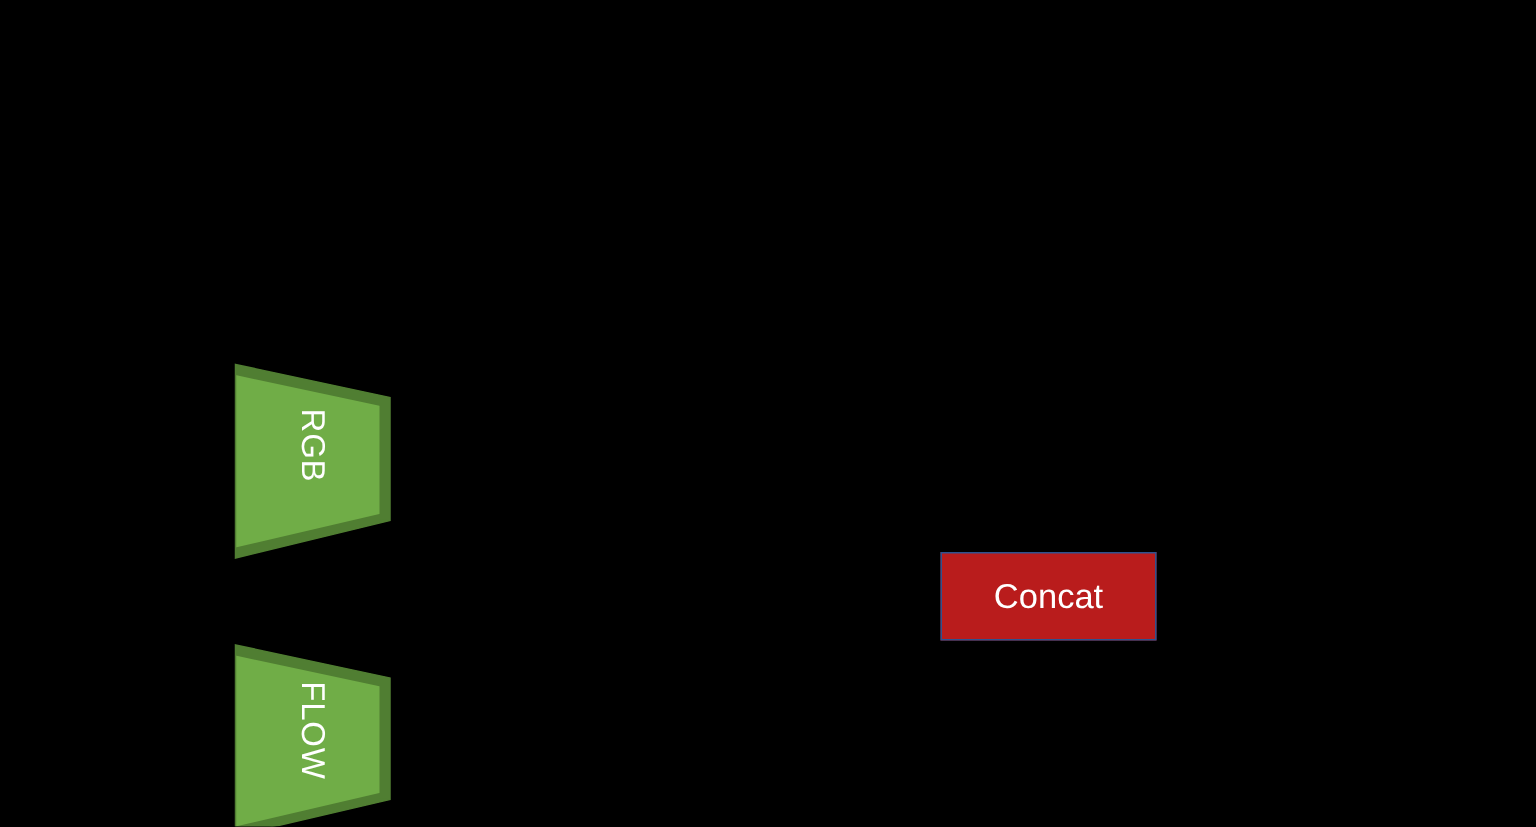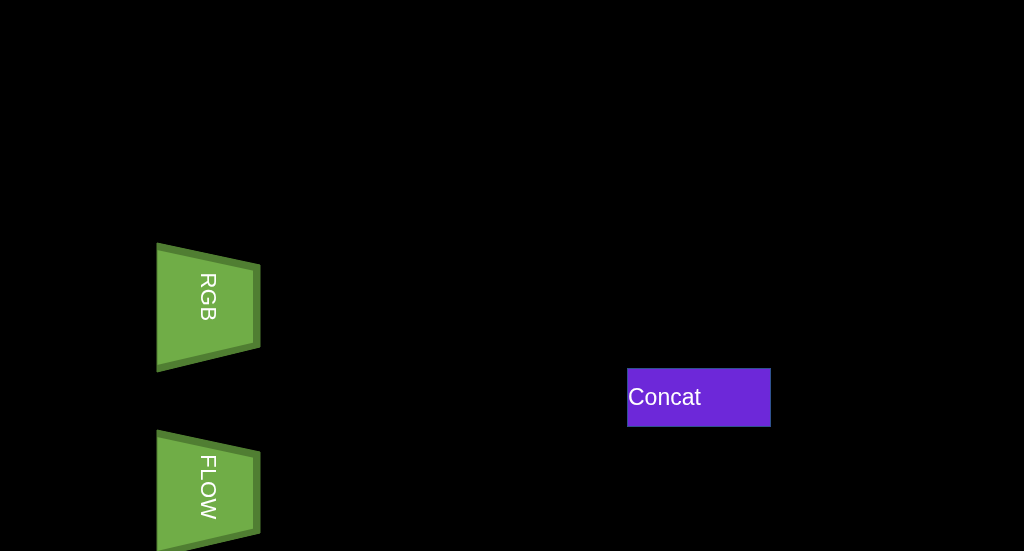--- a/index.html
+++ b/index.html
@@ -56,25 +56,25 @@
     margin-top: -10px;
   }
   
   #concat-box {
     position: absolute;
     left: 627px;
     top: 368px;
     width: 144px;
     height: 59px;
     box-sizing: border-box;
-    background: #6d28d9;
+    background: #b91c1c;
     border: 1px solid #2F528F;
     display: flex;
     align-items: center;
-    justify-content: flex-start;
+    justify-content: center;
   }
   #concat-label {
     color: #FFFFFF;
     font-family: "Liberation Sans", sans-serif;
     font-size: 23px;
     font-weight: 400;
     line-height: 1;
     white-space: nowrap;
   }
 </style>

